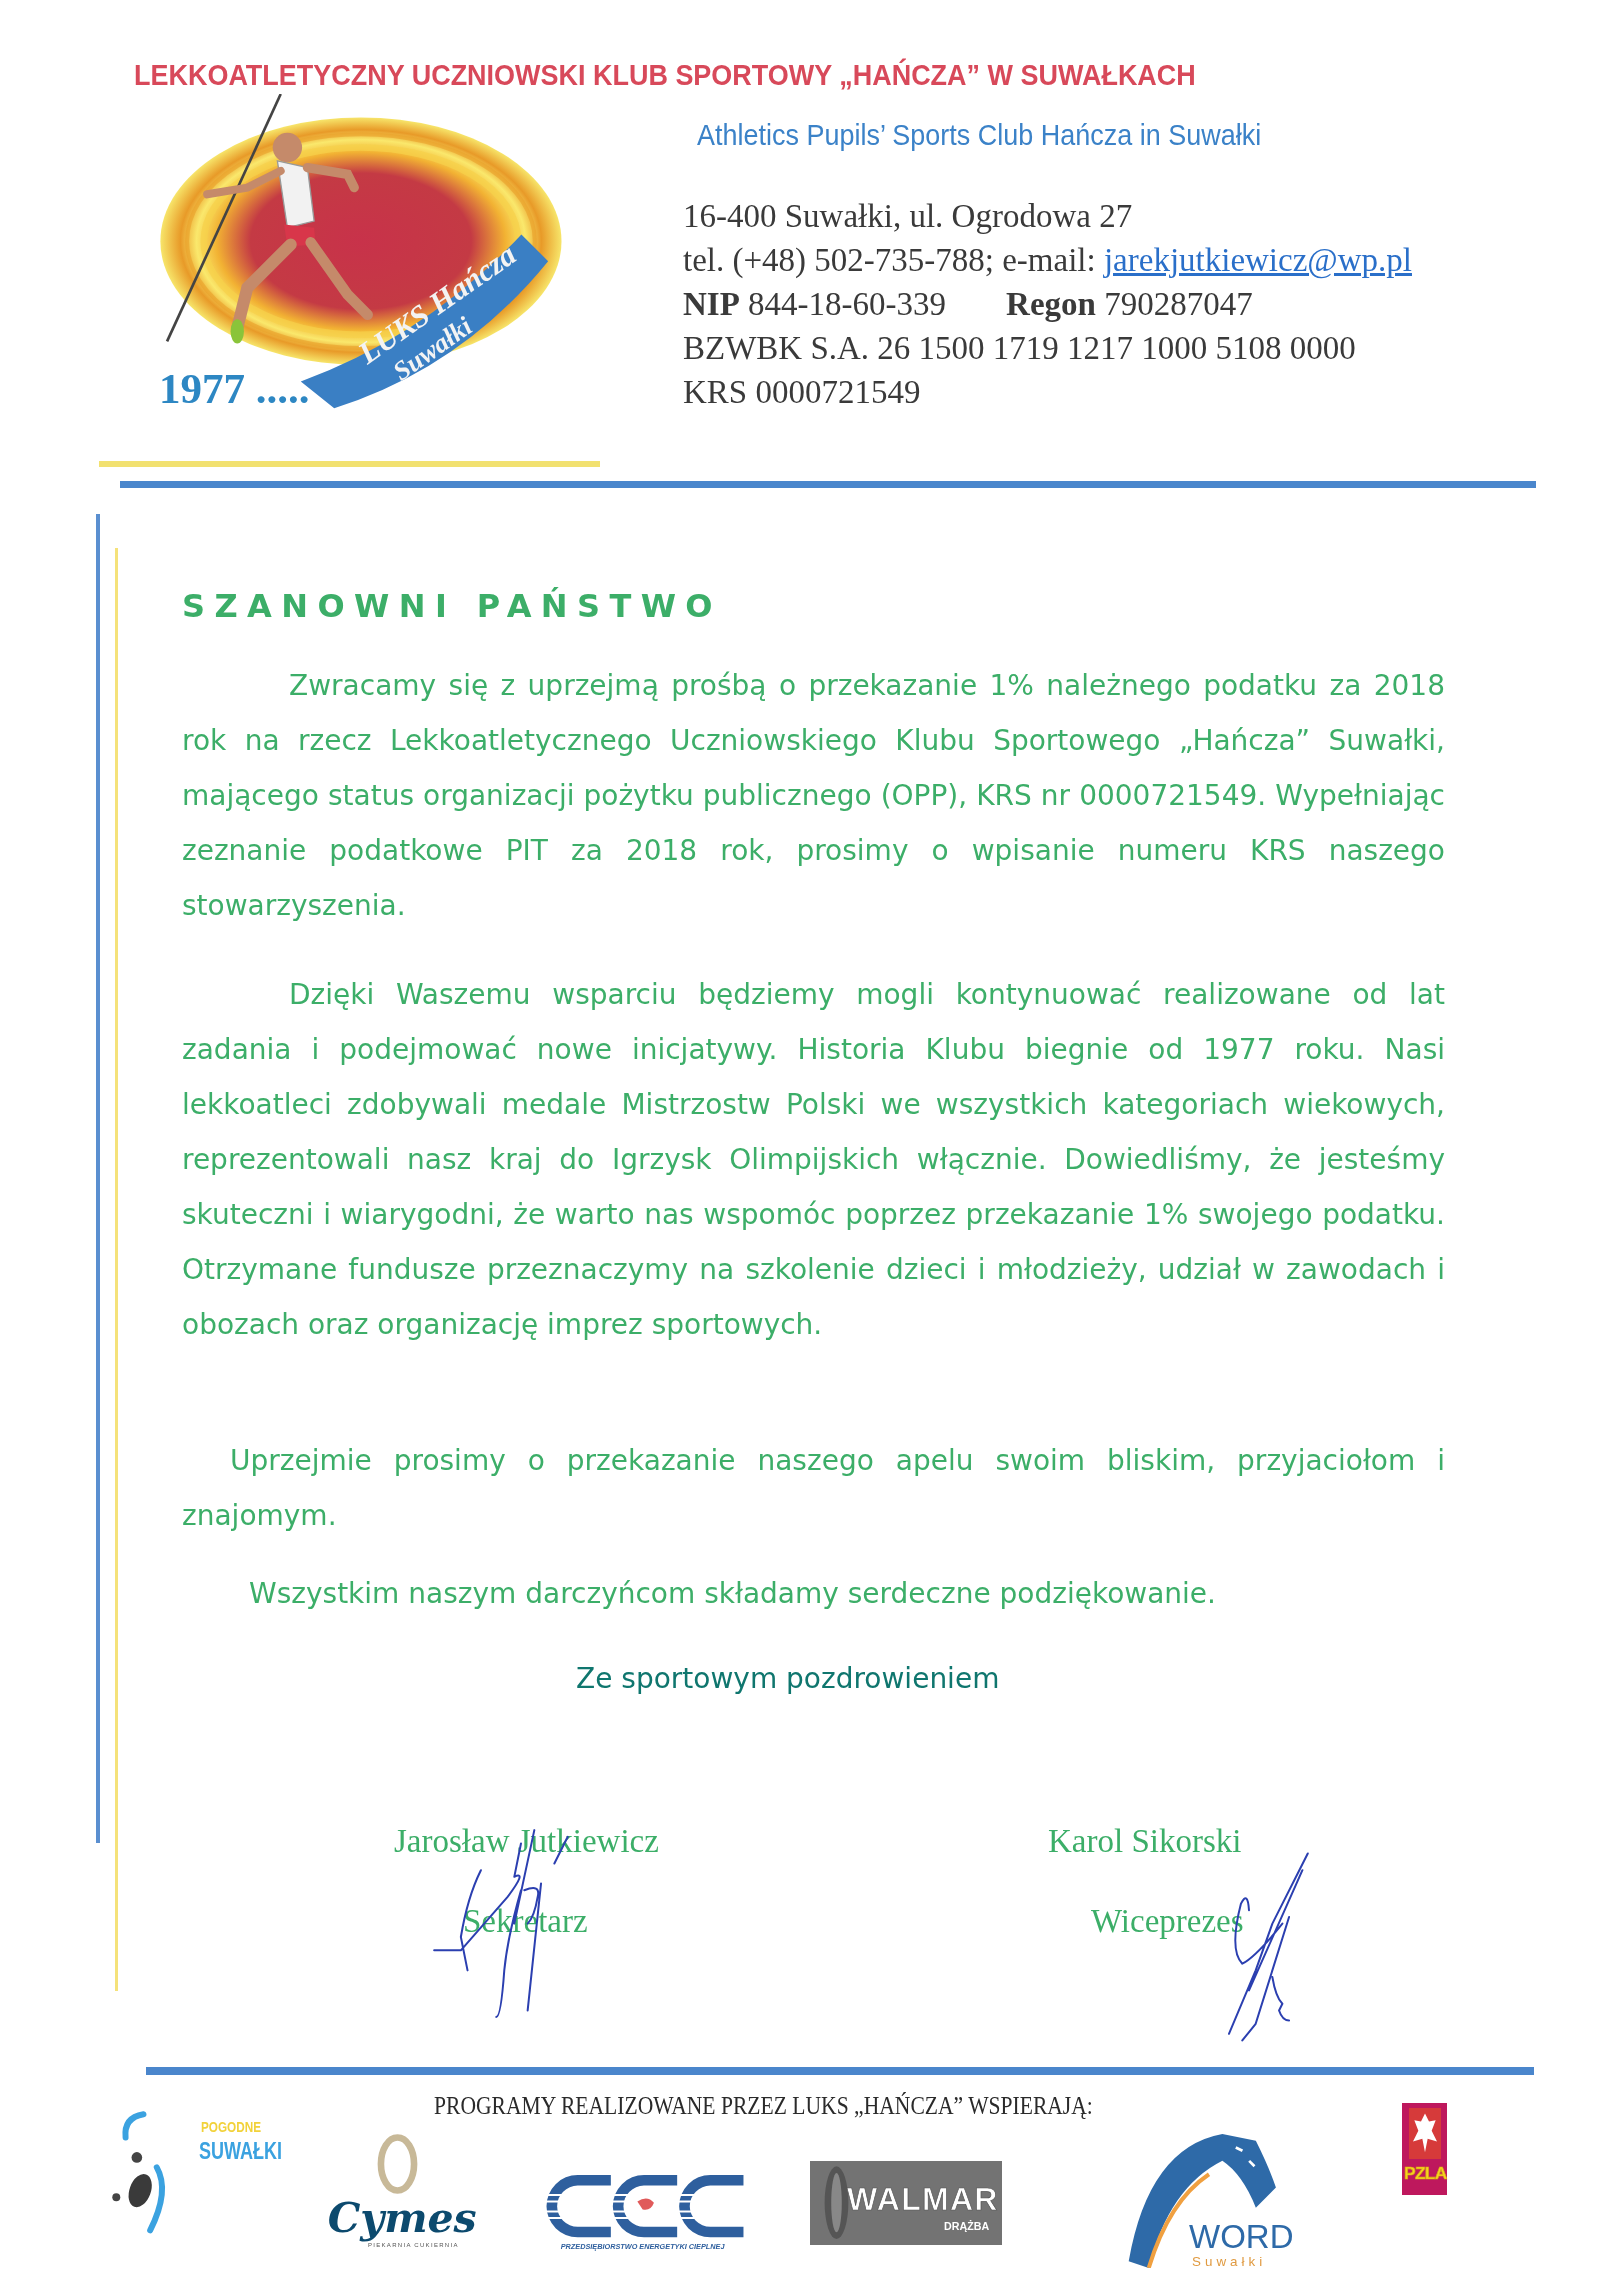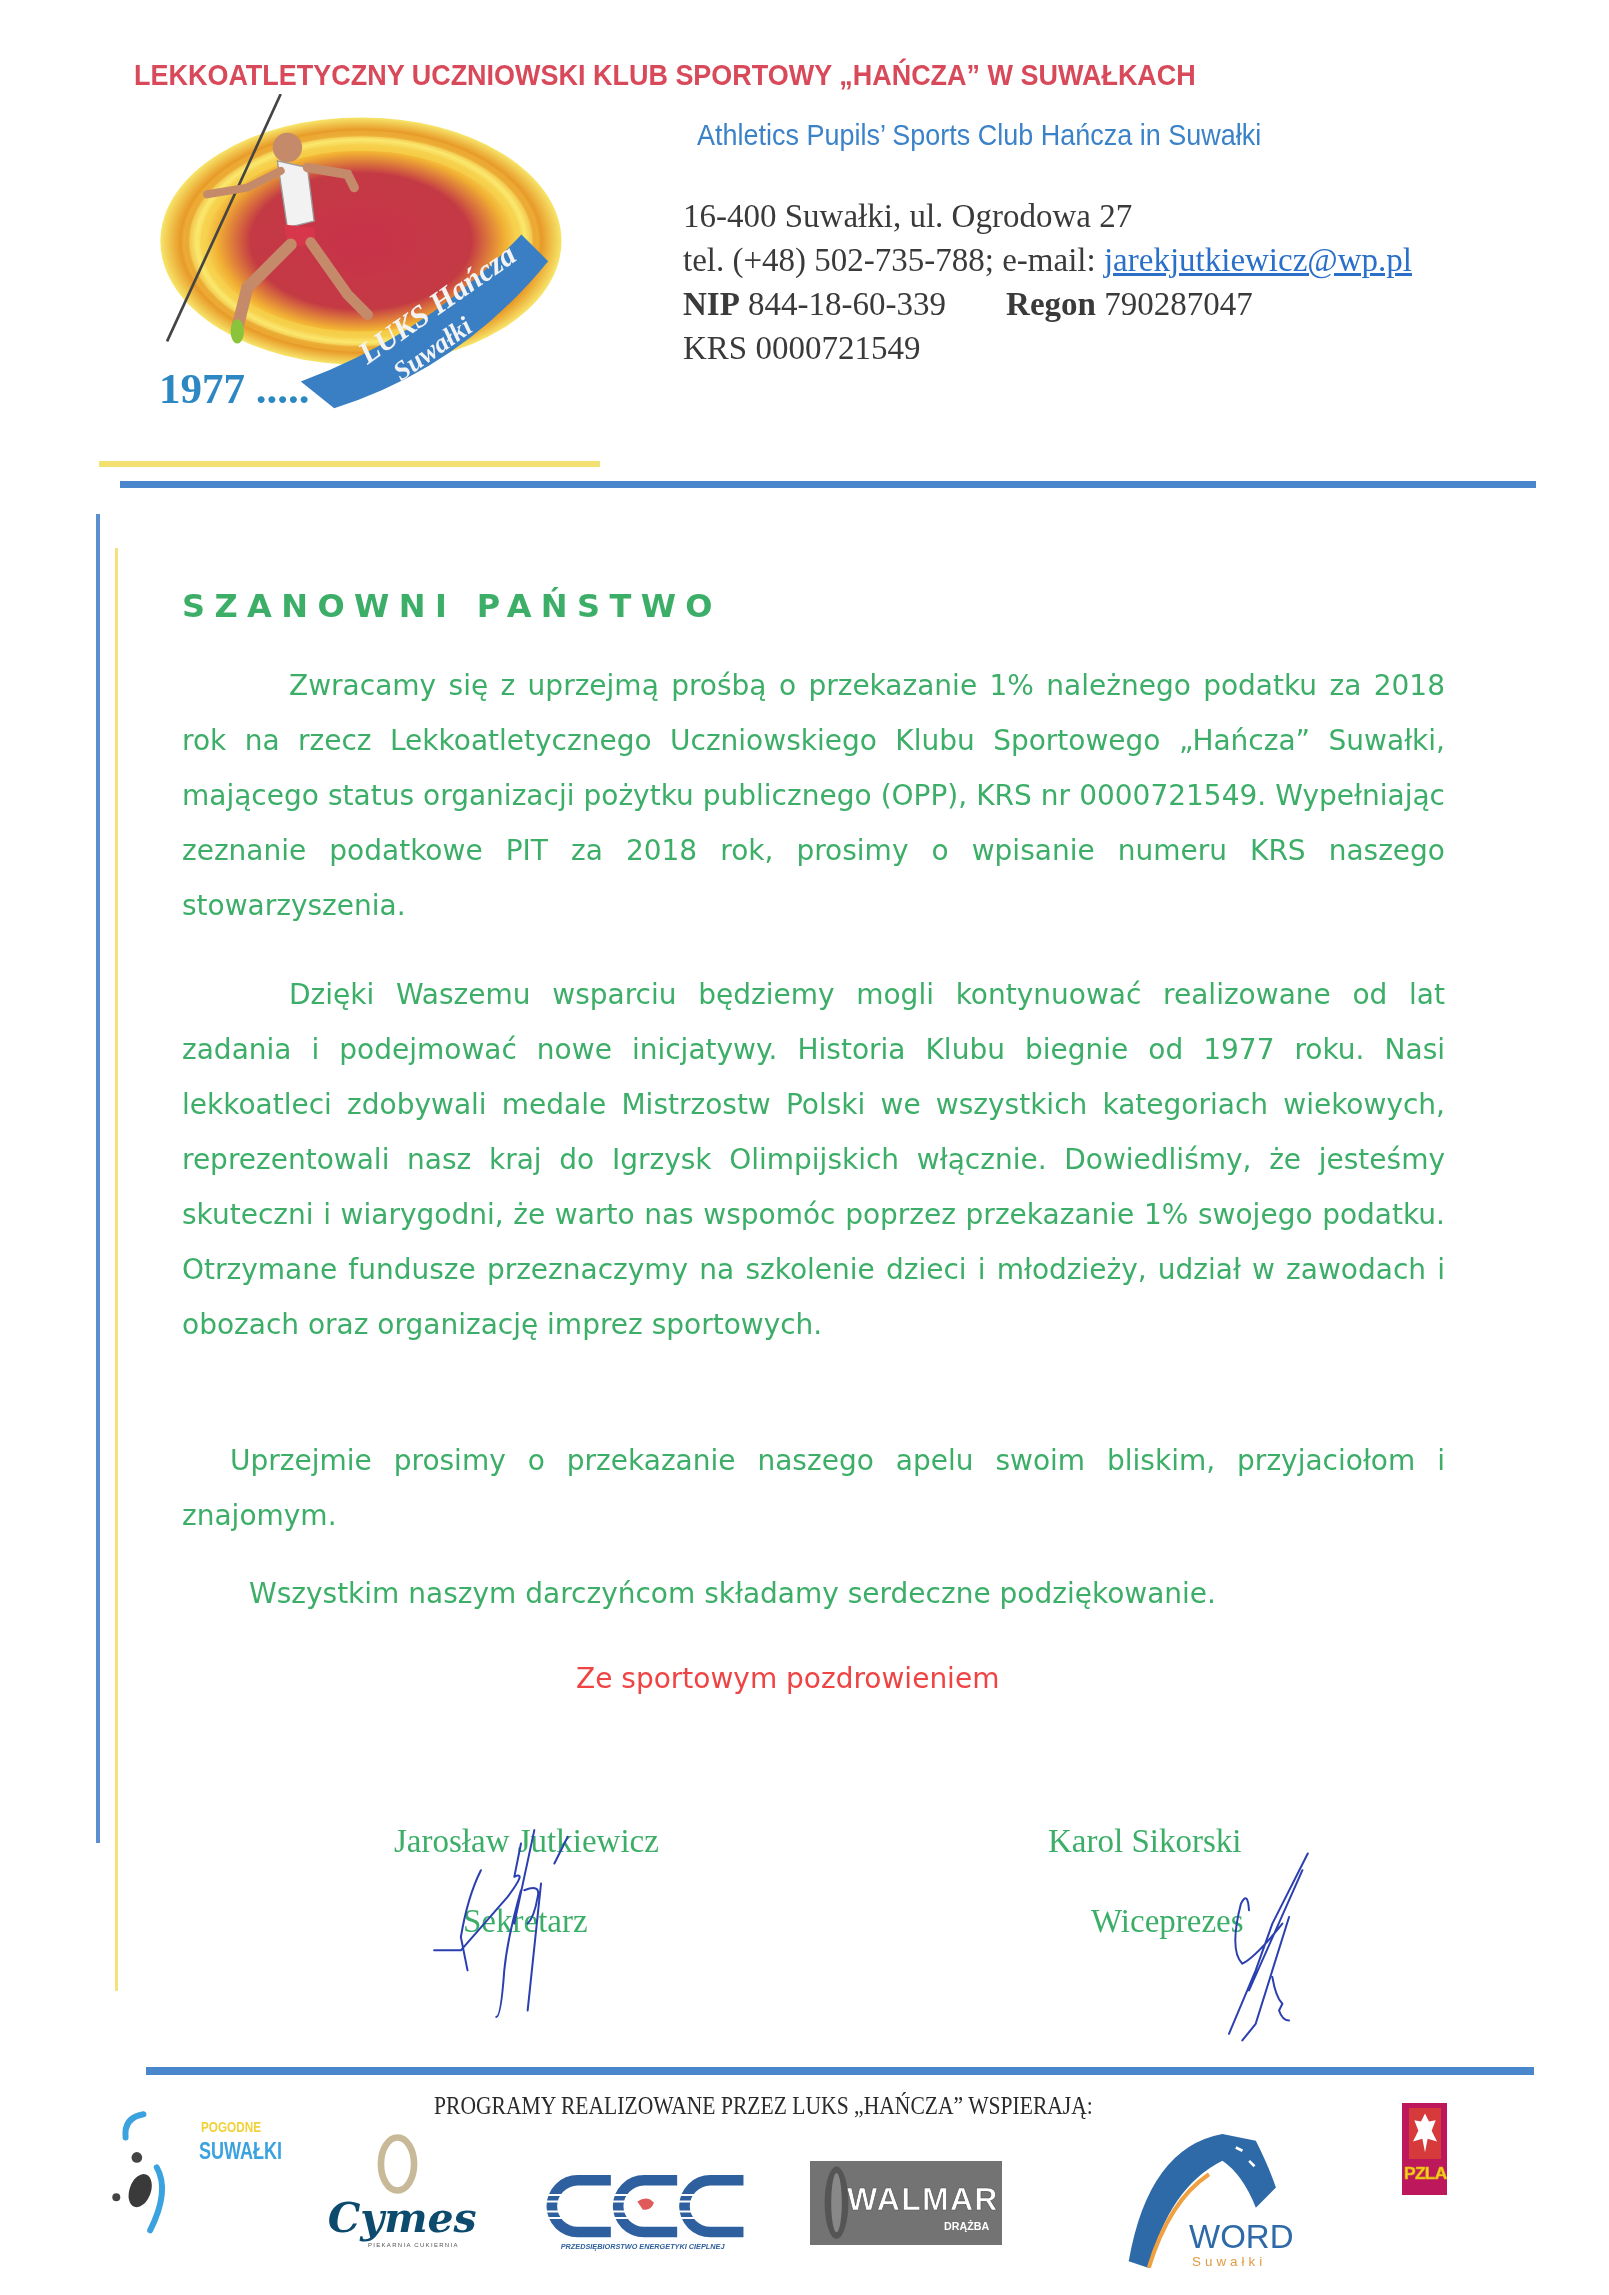--- a/index.html
+++ b/index.html
@@ -17,21 +17,21 @@
   .vline-blue { left: 96px; top: 514px; width: 4px; height: 1329px; background: #5a8fd0; }
   .vline-yellow { left: 115px; top: 548px; width: 3.3px; height: 1443px; background: #f5e27a; }
   .greeting { left: 182px; top: 587px; font-family: "DejaVu Sans", sans-serif; font-weight: bold; font-size: 32px; color: #3cae68; letter-spacing: 9.4px; white-space: nowrap; }
   .body-text { left: 182px; width: 1263px; font-family: "DejaVu Sans", sans-serif; font-size: 28px; color: #3cae68; line-height: 55px; text-align: justify; }
   .body-text p { margin: 0; text-indent: 107px; }
   .p1 { top: 658px; }
   .p2 { top: 967px; }
   .p3 { top: 1433px; }
   .p3 p { text-indent: 48px; }
   .thanks { left: 249px; top: 1577px; font-family: "DejaVu Sans", sans-serif; font-size: 28px; color: #3cae68; white-space: nowrap; }
-  .regards { left: 576px; top: 1662px; font-family: "DejaVu Sans", sans-serif; font-size: 28px; color: #ef4444; white-space: nowrap; }
+  .regards { left: 576px; top: 1662px; font-family: "DejaVu Sans", sans-serif; font-size: 28px; color: #0f766e; white-space: nowrap; }
   .sig-name { font-family: "Liberation Serif", serif; font-size: 33px; color: #3cae68; white-space: nowrap; }
   .sig1-name { left: 394px; top: 1823px; }
   .sig1-role { left: 463px; top: 1903px; }
   .sig2-name { left: 1048px; top: 1823px; }
   .sig2-role { left: 1091px; top: 1903px; }
   .sig-scribble { left: 0; top: 0; width: 1609px; height: 2295px; pointer-events: none; }
   .rule-blue-bottom { left: 146px; top: 2067px; width: 1388px; height: 8px; background: #4a86cc; }
   .sponsors-title { left: 434px; top: 2091px; font-family: "Liberation Serif", serif; font-size: 25.4px; color: #2a2a2a; white-space: nowrap; transform: scaleX(0.85); transform-origin: left; }
   .sponsor { position: absolute; }
 </style>
@@ -72,20 +72,21 @@
   <path d="M230 430 Q420 360 560 210 L600 250 Q470 410 280 470 Z" fill="#3a7fc4"></path>
   <text x="330" y="405" transform="rotate(-35 330 405)" font-family="Liberation Serif, serif" font-style="italic" font-weight="bold" font-size="46" fill="#f3f3f3">LUKS Hańcza</text>
   <text x="380" y="430" transform="rotate(-35 380 430)" font-family="Liberation Serif, serif" font-style="italic" font-weight="bold" font-size="40" fill="#f3f3f3">Suwałki</text>
 </svg>
 <div class="abs year">1977 .....</div>
 
 <div class="abs contact">
   <div>16-400 Suwałki, ul. Ogrodowa 27</div>
   <div><span>tel. (+48) 502-735-788; e-mail: </span><a>jarekjutkiewicz@wp.pl</a></div>
   <div><b>NIP</b><span> 844-18-60-339</span><span style="display:inline-block;width:60px"></span><b>Regon</b><span> 790287047</span></div>
+  <div>BZWBK S.A. 26 1500 1719 1217 1000 5108 0000</div>
   <div>KRS  0000721549</div>
 </div>
 
 <div class="abs rule-yellow"></div>
 <div class="abs rule-blue-top"></div>
 <div class="abs vline-blue"></div>
 <div class="abs vline-yellow"></div>
 
 <div class="abs greeting">SZANOWNI PAŃSTWO</div>
 <div class="abs body-text p1">

